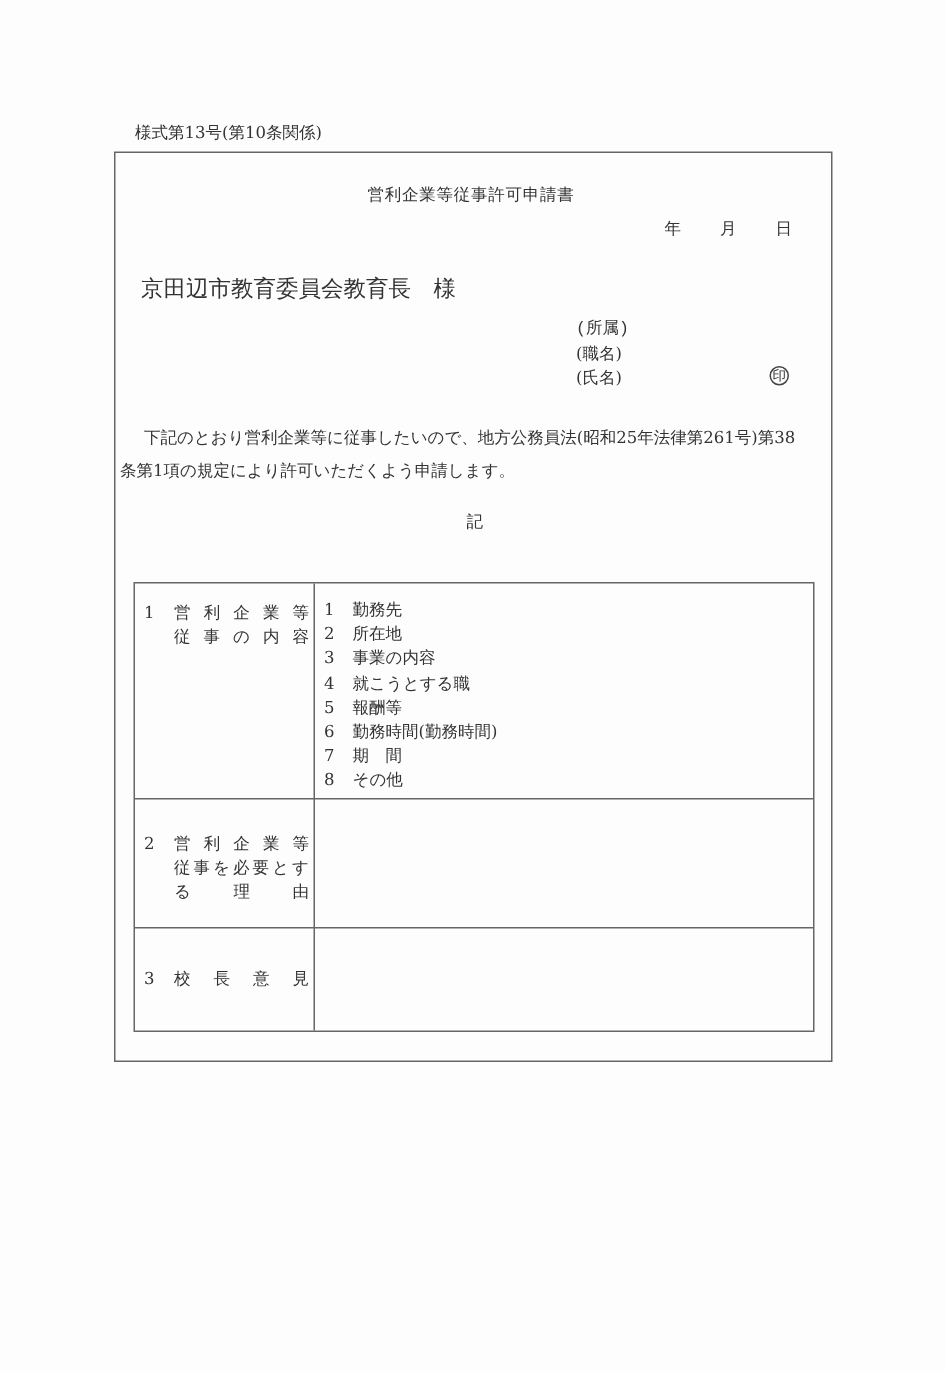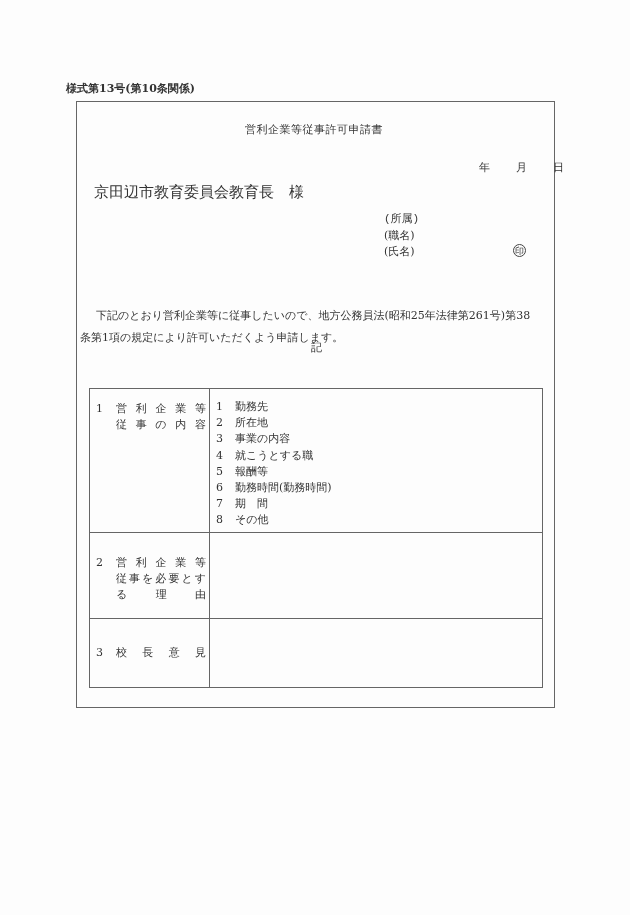--- a/index.html
+++ b/index.html
@@ -2,41 +2,41 @@
 <html><head>
 <meta charset="utf-8">
 <style>
   html, body { margin: 0; padding: 0; }
   body {
     width: 630px; height: 915px; background: #fdfdfd; position: relative;
     font-family: "DejaVu Serif", "Liberation Serif", serif;
     color: #333; font-size: 11px; overflow: hidden;
   }
   .abs { position: absolute; white-space: nowrap; }
-  .form-label { left: 66px; top: 81px; font-size: 11px; font-weight: bold; }
+  .form-label { left: 90px; top: 81px; font-size: 11px; }
   .outer-box {
     position: absolute; left: 76px; top: 101px; width: 479px; height: 607px;
     border: 1px solid #666; box-sizing: border-box;
   }
   .doc-title { left: 245px; top: 122px; font-size: 11px; letter-spacing: 0.5px; text-align: center; }
-  .date-row { left: 443px; top: 160px; font-size: 11px; margin-left: 36px; }
+  .date-row { left: 443px; top: 145px; font-size: 11px; }
   .date-row span { display: inline-block; }
   .date-row .y { margin-right: 26px; }
   .date-row .m { margin-right: 26px; }
   .addressee { left: 94px; top: 183px; font-size: 15px; }
   .applicant { left: 384px; font-size: 11px; }
   .applicant.a1 { top: 211px; font-family: Liberation Mono, monospace; }
   .applicant.a2 { top: 228px; }
   .applicant.a3 { top: 244px; }
   .seal {
     position: absolute; left: 513px; top: 244px; width: 13px; height: 13px;
     border: 1px solid #444; border-radius: 50%; font-size: 9px; line-height: 13px;
     text-align: center; box-sizing: border-box;
   }
-  .body-text { left: 80px; font-size: 11px; margin-top: 24px; }
+  .body-text { left: 80px; font-size: 11px; }
   .body-text.l1 { top: 284px; left: 96px; }
   .body-text.l2 { top: 306px; }
   .ki { left: 311px; top: 340px; font-size: 11px; }
 
   .tbl {
     position: absolute; left: 89px; top: 388px; width: 454px; height: 300px;
     border: 1px solid #666; box-sizing: border-box;
   }
   .row { position: absolute; left: 0; width: 100%; box-sizing: border-box; }
   .row.r1 { top: 0; height: 144px; border-bottom: 1px solid #666; }

